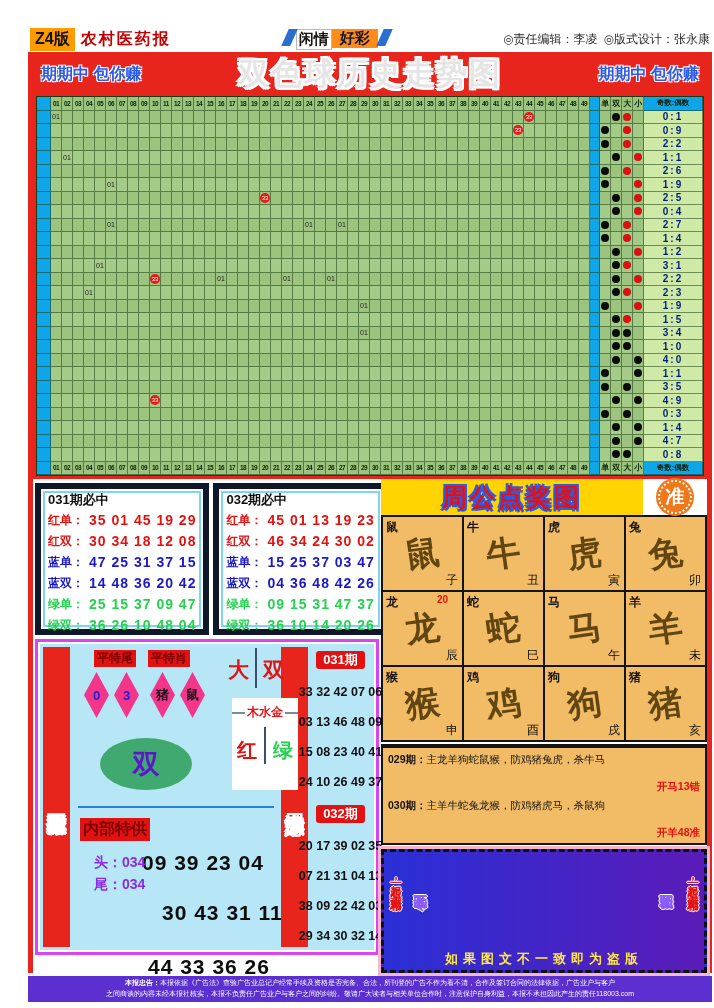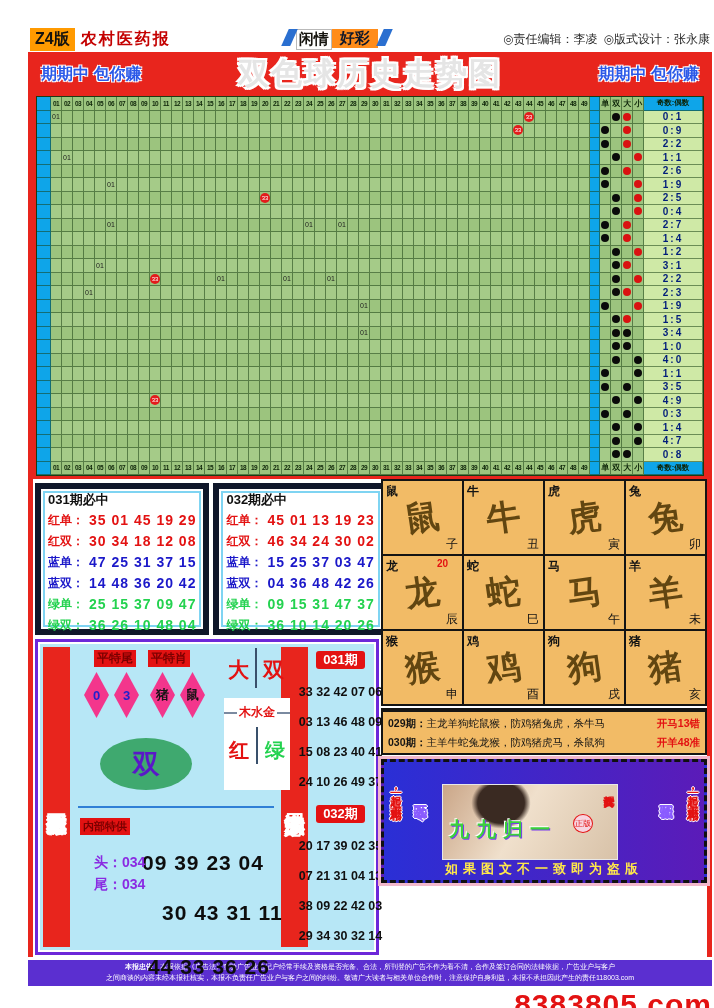--- a/index.html
+++ b/index.html
@@ -51,41 +51,41 @@
 
   .pred-row { display:flex; gap:4px; padding:4px 2px; height:160px; }
   .pred-box { flex:1; background:#fff; border:6px solid #0f172a; box-shadow:inset 0 0 0 2px #fff, inset 0 0 0 4px #7fd4f2; padding:2px 7px 0 7px; }
   .pred-title { font-size:13px; font-weight:bold; color:#101010; margin-bottom:1px; }
   .pred-line { display:flex; gap:5px; font-weight:bold; font-size:12px; line-height:21px; white-space:nowrap; }
   .pred-line .nums { font-size:14px; letter-spacing:1px; }
   .c-red { color:#e31212; } .c-blue { color:#1b18c9;justify-content:flex-end; } .c-green { color:#23d24f; }
 
   
   .qxc-box { margin:0 2px 2px 2px; height:316px; position:relative; background:#b7e7f6;
-    border:3px solid #6d28d9; box-shadow:inset 0 0 0 2px #fff; }
+    border:3px solid #d946ef; box-shadow:inset 0 0 0 2px #fff; }
   .strip { position:absolute; top:5px; bottom:5px; width:27px; background:#e8251d; color:#fff; font-weight:bold;
     font-size:21px; writing-mode:vertical-rl; text-orientation:upright; display:flex; align-items:center; justify-content:center; }
   .strip.left { left:5px; } .strip.right { left:243px; }
   .tagbox { position:absolute; background:#e31212; color:#7a0000; font-weight:bold; font-size:12px; padding:0 3px; }
   .diamond { position:absolute; width:25px; height:46px; background:#f3368c;
     clip-path:polygon(50% 0,100% 50%,50% 100%,0 50%); display:flex; align-items:center; justify-content:center; }
   .diamond span { font-weight:bold; font-size:13px; }
   .d-num { color:#2222cc; } .d-ani { color:#141414; }
   .bigpair { position:absolute; left:190px; top:14px; display:flex; font-size:21px; font-weight:bold; color:#e31212; }
   .bigpair .sep { width:2px; background:#39506b; margin:-8px 6px -4px 6px; }
-  .elembox { position:absolute; left:186px; top:56px; width:66px; height:92px; background:#fff; padding-top:6px;text-align:center; }
+  .elembox { position:absolute; left:194px; top:56px; width:66px; height:92px; background:#fff; padding-top:6px;text-align:center; }
   .elembox .elems { display:flex; align-items:center; justify-content:center; color:#e31212; font-weight:bold; font-size:12px; gap:2px; }
   .elembox .elems i { flex:1; border-top:2px solid #7a8aa0; }
   .elembox .rg { display:flex; justify-content:center; font-size:20px; font-weight:bold; margin-top:16px; }
   .elembox .rg .sep { width:2px; background:#39506b; margin:-10px 7px 0 7px; }
   .oval { position:absolute; left:62px; top:96px; width:92px; height:52px; background:#3fa96f; border-radius:50%;
     display:flex; align-items:center; justify-content:center; }
   .oval span { color:#5a18c8; font-size:27px; font-weight:bold; }
   .qxc-hr { position:absolute; left:40px; top:164px; width:196px; border-top:2px solid #2f7fd6; }
-  .speclabel { position:absolute; left:42px; top:176px; background:#e31212; color:#7a0000; font-weight:bold; font-size:11px; padding:1px 3px; }
+  .speclabel { position:absolute; left:42px; top:176px; background:#e31212; color:#7a0000; font-weight:bold; font-size:16px; padding:1px 3px; }
   .bignums { position:absolute; color:#0d0d0d; font-weight:bold; font-size:21px; letter-spacing:1px;margin-top:37px; }
   .hv { position:absolute; color:#8a2be2; font-weight:bold; font-size:14px; }
   .issue-col { position:absolute; left:272px; top:5px; bottom:5px; right:5px; display:flex; flex-direction:column;
     justify-content:space-between; align-items:center; padding:4px 0; }
   .issue-label { background:#e31212; color:#fff; font-weight:bold; font-size:13px; padding:0 7px; border-radius:3px; }
   .issue-nums { font-size:12.5px; font-weight:bold; color:#101010; white-space:nowrap; }
 
   
   .zg-title-row { display:flex; height:36px; }
   .zg-title { flex:1; background:#ffd400; display:flex; align-items:center; justify-content:center;
@@ -98,21 +98,21 @@
   .zodiac { display:grid; grid-template-columns:repeat(4,1fr); gap:2px; background:#141414; border:2px solid #141414; }
   .zcell { background:#f2bb66; height:73px; position:relative; }
   .zname { position:absolute; top:2px; left:3px; font-size:12px; font-weight:bold; color:#141414; }
   .zbranch { position:absolute; bottom:1px; right:4px; font-size:12px; color:#141414; }
   .znum { position:absolute; top:2px; right:14px; color:#e31212; font-size:10px; font-weight:bold; }
   .zglyph { position:absolute; inset:0; display:flex; align-items:center; justify-content:center;
     font-size:34px; font-weight:bold; color:#4a3203; opacity:.85; transform:rotate(-8deg); }
   .zg-lines { background:#f2bb66; border:2px solid #141414; border-top-width:4px; margin-top:2px; padding:2px 5px; }
   .zline { display:flex; font-size:10.5px; color:#141414; line-height:18.5px; white-space:nowrap; }
   .zline .head { font-weight:bold; }
-  .zline .tail { margin-left:auto; color:#e31212; font-weight:bold; }
+  .zline .tail { margin-left:auto; color:#e31212; font-weight:bold;margin-top:27px; }
 
   
   .macau { margin-top:4px; height:124px; position:relative; color:#fff;
     background:linear-gradient(90deg,#2a2fd6,#5b1bb8); border:3px dashed #101010; box-shadow:0 0 0 3px #f2b8cc; }
   .m-title { text-align:center; margin-top:1px; color:#e31212; font-size:15px; font-weight:bold; letter-spacing:1px;
     text-shadow:-1px -1px 0 #fff,1px -1px 0 #fff,-1px 1px 0 #fff,1px 1px 0 #fff; }
   .m-vert { position:absolute; writing-mode:vertical-rl; text-orientation:upright; font-weight:bold; }
   .m-red { color:#e31212; text-shadow:-1px 0 0 #fff,1px 0 0 #fff,0 1px 0 #fff,0 -1px 0 #fff; font-size:12px; }
   .m-pur { color:#8a5cff; text-shadow:-1px 0 0 #fff,1px 0 0 #fff,0 1px 0 #fff,0 -1px 0 #fff; font-size:14px; }
   .m-photo { position:absolute; left:58px; top:22px; width:176px; height:76px; border:1px solid #e8e8e8;
@@ -1968,20 +1968,26 @@
               <div class="issue-label">032期</div>
               <div class="issue-nums">20 17 39 02 35</div>
               <div class="issue-nums">07 21 31 04 13</div>
               <div class="issue-nums">38 09 22 42 03</div>
               <div class="issue-nums">29 34 30 32 14</div>
             </div>
         </div>
       </div>
 
       <div class="right-col">
+        <div class="zg-title-row">
+          <div class="zg-title">周公点奖图</div>
+          <div class="zg-badge-area">
+            <div class="zg-badge">准</div>
+          </div>
+        </div>
         <div class="zodiac" id="zodiac">
             <div class="zcell">
               <span class="zname">鼠</span>
               <span class="zglyph">鼠</span>
               <span class="zbranch">子</span>
             </div>
             <div class="zcell">
               <span class="zname">牛</span>
               <span class="zglyph">牛</span>
               <span class="zbranch">丑</span>
@@ -2049,25 +2055,20 @@
               <span>主羊牛蛇兔龙猴，防鸡猪虎马，杀鼠狗</span>
               <span class="tail">开羊48准</span>
             </div>
           </div>
 
         <div class="macau">
           <div class="m-vert m-red" style="left:3px; top:24px;">一起看，更精彩！</div>
           <div class="m-vert m-pur" style="left:28px; top:32px;">互动专区</div>
           <div class="m-vert m-pur" style="right:28px; top:32px;">互相验证</div>
           <div class="m-vert m-red" style="right:3px; top:24px;">一起看，更精彩！</div>
-          <div class="m-photo">
-            <div class="m-phrase">九九归一</div>
-            <div class="m-side">靓女传真</div>
-            <div class="m-badge">正版</div>
-          </div>
           <div class="m-bottom">如果图文不一致即为盗版</div>
         </div>
       </div>
 
     </div>
   </div>
 
   <div class="footer">
     <span class="lbl">本报忠告：</span><span>本报依据《广告法》查验广告业总记户经常手续及资格是否完备、合法，所刊登的广告不作为看不清，合作及签订合同的法律依据，广告业户与客户</span><br>
     <span>之间商谈的内容未经本报社核实，本报不负责任广告业户与客户之间的纠纷。敬请广大读者与相关单位合作时，注意保护自身利益，本报不承担因此产生的责任118003.com</span>

